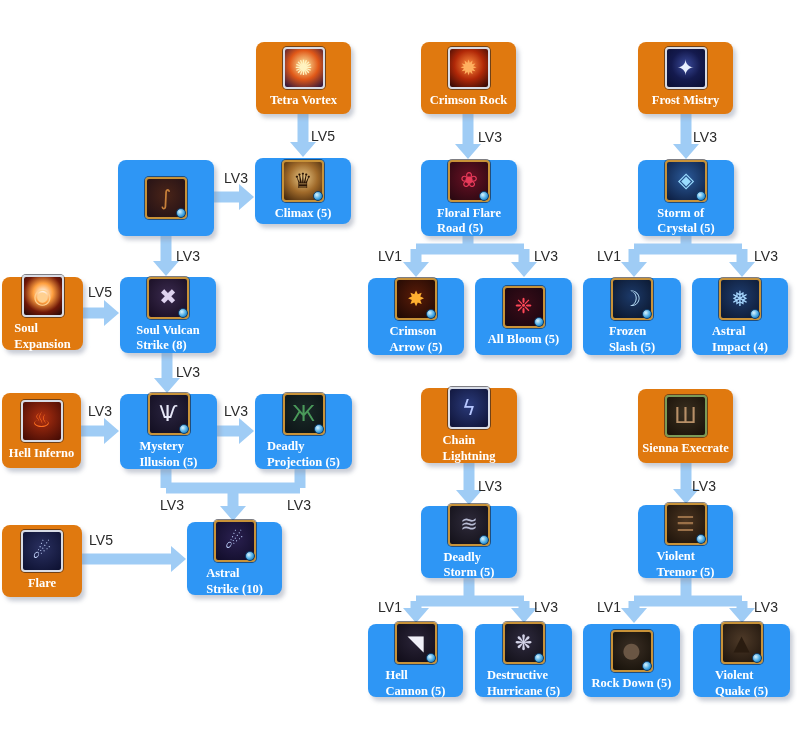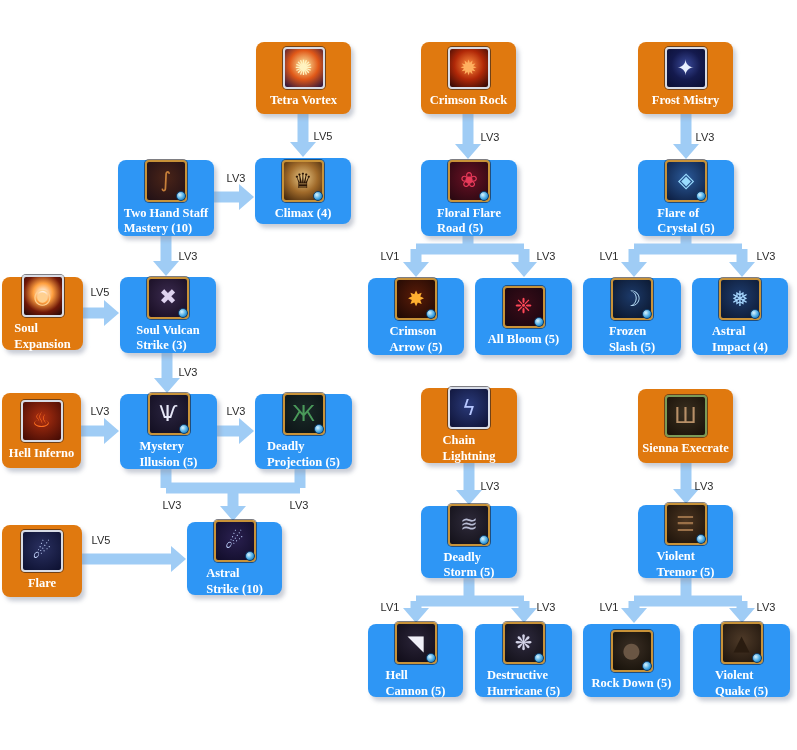--- a/index.html
+++ b/index.html
@@ -17,21 +17,21 @@
   .icon.frame-gold{border-color:#c89238;}
   .icon.frame-silver{border-color:#d8dce6;}
   .icon.frame-green{border-color:#7a9a58;}
   .icon.frame-gold::after{content:"";position:absolute;right:-1px;bottom:-1px;width:8px;height:8px;
         border-radius:50%;background:radial-gradient(circle at 35% 35%,#d8f4ff,#38a0e0 60%,#155a96);
         border:1px solid #10406e;}
   .label{display:flex;flex-direction:column;align-items:flex-start;
          color:var(--box-label);font-weight:bold;font-size:12.5px;line-height:1.22;}
   .label .line{white-space:nowrap;}
   .lv{position:absolute;z-index:2;transform:translate(-50%,-50%);
-      font-family:"Liberation Sans",sans-serif;font-size:11px;color:#2a2a2a;white-space:nowrap;}
+      font-family:"Liberation Sans",sans-serif;font-size:14px;color:#2a2a2a;white-space:nowrap;}
 </style>
 </head>
 <body>
 
 <div class="canvas" id="canvas" style="width: 797px; height: 750px; background: rgb(255, 255, 255);">
   <svg id="edge-layer" width="797" height="750">
       <line x1="303" y1="114" x2="303" y2="144" stroke="#9FCCF5" stroke-width="11"></line>
       <polygon points="290,142 316,142 303,157" fill="#9FCCF5"></polygon>
       <line x1="214" y1="197" x2="241" y2="197" stroke="#9FCCF5" stroke-width="11"></line>
       <polygon points="239,184 239,210 254,197" fill="#9FCCF5"></polygon>
@@ -128,67 +128,63 @@
         <span class="glyph" style="color: rgb(232, 240, 255);">✦</span>
       </span>
       <div class="label">
         <div class="line">Frost Mistry</div>
       </div>
     </div>
     <div class="node skill" style="left: 118px; top: 160px; width: 96px; height: 76px;">
       <span class="icon frame-gold" style="background: radial-gradient(circle at 50% 42%, rgb(74, 36, 24), rgb(32, 16, 22));">
         <span class="glyph" style="color: rgb(200, 128, 58);">∫</span>
       </span>
-      <div class="label">
-        <div class="line">Two Hand Staff</div>
-        <div class="line">Mastery (10)</div>
-      </div>
     </div>
     <div class="node skill" style="left: 255px; top: 158px; width: 96px; height: 66px;">
       <span class="icon frame-gold" style="background: radial-gradient(circle at 50% 42%, rgb(232, 200, 136), rgb(160, 106, 42), rgb(58, 32, 8));">
         <span class="glyph" style="color: rgb(42, 21, 5);">♛</span>
       </span>
       <div class="label">
-        <div class="line">Climax (4)</div>
+        <div class="line">Climax (5)</div>
       </div>
     </div>
     <div class="node skill" style="left: 421px; top: 160px; width: 96px; height: 76px;">
       <span class="icon frame-gold" style="background: radial-gradient(circle at 50% 42%, rgb(106, 16, 36), rgb(38, 8, 16));">
         <span class="glyph" style="color: rgb(232, 58, 90);">❀</span>
       </span>
       <div class="label">
         <div class="line">Floral Flare</div>
         <div class="line">Road (5)</div>
       </div>
     </div>
     <div class="node skill" style="left: 638px; top: 160px; width: 96px; height: 76px;">
       <span class="icon frame-gold" style="background: radial-gradient(circle at 50% 42%, rgb(42, 90, 154), rgb(12, 28, 62));">
         <span class="glyph" style="color: rgb(154, 220, 255);">◈</span>
       </span>
       <div class="label">
-        <div class="line">Flare of</div>
+        <div class="line">Storm of</div>
         <div class="line">Crystal (5)</div>
       </div>
     </div>
     <div class="node base" style="left: 2px; top: 277px; width: 81px; height: 73px;">
       <span class="icon frame-silver" style="background: radial-gradient(circle at 50% 42%, rgb(255, 255, 255), rgb(255, 160, 64), rgb(112, 24, 8), rgb(32, 8, 8));">
         <span class="glyph" style="color: rgb(255, 208, 144);">◉</span>
       </span>
       <div class="label">
         <div class="line">Soul</div>
         <div class="line">Expansion</div>
       </div>
     </div>
     <div class="node skill" style="left: 120px; top: 277px; width: 96px; height: 76px;">
       <span class="icon frame-gold" style="background: radial-gradient(circle at 50% 42%, rgb(58, 42, 78), rgb(22, 12, 32));">
         <span class="glyph" style="color: rgb(224, 212, 240);">✖</span>
       </span>
       <div class="label">
         <div class="line">Soul Vulcan</div>
-        <div class="line">Strike (3)</div>
+        <div class="line">Strike (8)</div>
       </div>
     </div>
     <div class="node skill" style="left: 368px; top: 278px; width: 96px; height: 77px;">
       <span class="icon frame-gold" style="background: radial-gradient(circle at 50% 42%, rgb(90, 28, 8), rgb(28, 8, 4));">
         <span class="glyph" style="color: rgb(255, 176, 48);">✸</span>
       </span>
       <div class="label">
         <div class="line">Crimson</div>
         <div class="line">Arrow (5)</div>
       </div>

